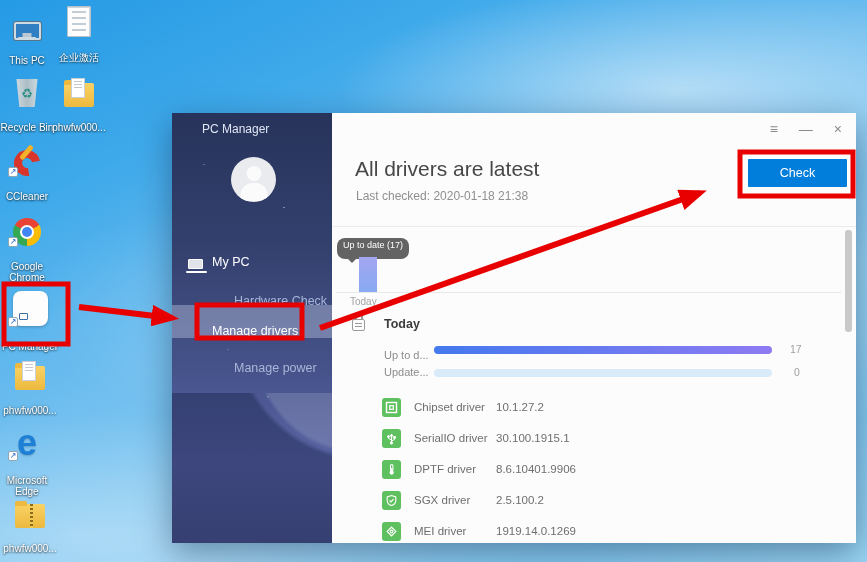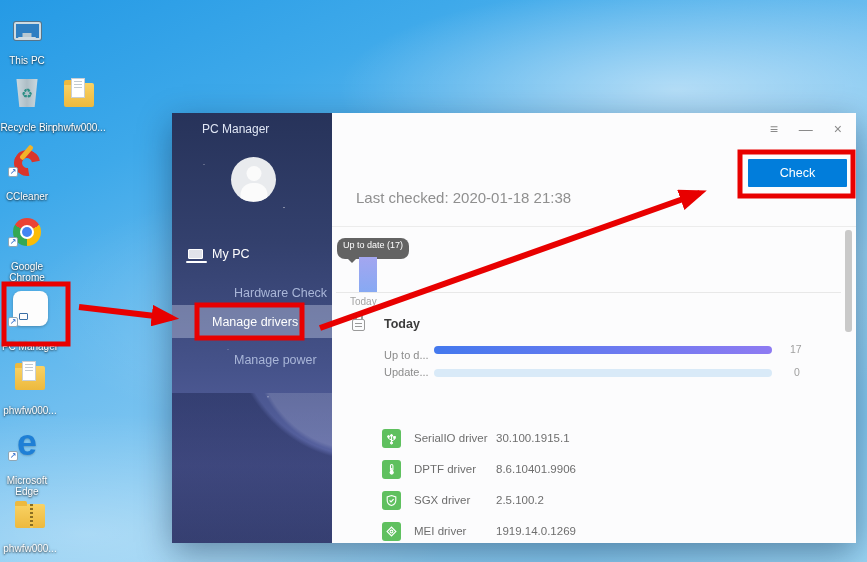--- a/index.html
+++ b/index.html
@@ -93,36 +93,36 @@
       radial-gradient(130% 150% at 115% -35%, rgba(255,255,255,.14) 48%, rgba(255,255,255,0) 50%),
       radial-gradient(150% 170% at 120% -50%, rgba(16,24,64,0) 54%, rgba(16,24,64,.38) 56%);
     pointer-events:none;
   }
   .sb-title { position:absolute; left:30px; top:9px; font-size:12px; color:#dfe6f4; }
   .avatar { position:absolute; left:59px; top:44px; width:45px; height:45px; border-radius:50%; background:#e9ebee; overflow:hidden; }
   .avatar .head { position:absolute; left:50%; top:9px; transform:translateX(-50%); width:15px; height:15px; border-radius:50%; background:#fbfbfb; }
   .avatar .body { position:absolute; left:50%; top:26px; transform:translateX(-50%); width:27px; height:18px; border-radius:12px 12px 0 0; background:#fbfbfb; }
   .sb-login { position:absolute; top:96px; width:100%; text-align:center; font-size:12px; color:#f2f4fa; }
 
-  .sb-item { position:absolute; left:0; width:100%; height:30px; display:flex; align-items:center; font-size:12.5px; color:#fff; cursor:pointer; }
+  .sb-item { position:absolute; left:0; width:100%; height:30px; display:flex; align-items:flex-end; font-size:12.5px; color:#fff; cursor:pointer; }
   .sb-item .txt { margin-left:40px; }
   .sb-item.dim { color:#a9b6d8;margin-left:22px; }
   .sb-item.selected { background:rgba(223,230,248,.34); height:33px; }
   .sb-icon { position:absolute; left:16px; }
   .laptop-icon { width:15px; height:10px; border:1.5px solid #fff; border-radius:1px; background:rgba(255,255,255,.85); }
   .laptop-icon:after { content:""; position:absolute; left:-3px; top:10.5px; width:21px; height:2px; background:#fff; border-radius:1px; }
   .phone-icon { width:12px; height:18px; border-radius:2px; background:#e4e7ee; border:1px solid #fff; }
 
   .content { position:relative; flex:1; background:#fcfcfd; overflow:hidden; }
   .winctl { position:absolute; top:6px; right:14px; display:flex; gap:21px; color:#8a8a8a; }
   .winctl span { font-size:14px; line-height:20px; cursor:pointer; }
   .winctl .menu-g { letter-spacing:0; }
 
   .h-title { position:absolute; left:23px; top:44px; font-size:21px; color:#474747; }
-  .h-sub   { position:absolute; left:24px; top:76px; font-size:15px; color:#8f8f8f; }
+  .h-sub   { position:absolute; left:24px; top:76px; font-size:12px; color:#8f8f8f; }
   .check-btn {
     position:absolute; left:416px; top:46px; width:99px; height:28px; background:#017ddb; color:#fff;
     font-size:12.5px; border:none; border-radius:1px; cursor:pointer; font-family:inherit;
   }
   .divider { position:absolute; left:0; top:113px; width:100%; height:1px; background:#ececec; }
 
   .tooltip {
     position:absolute; left:5px; top:125px; background:rgba(86,86,86,.92); color:#fff; font-size:9px;
     padding:2px 6px 9px; border-radius:8px; white-space:nowrap;
   }
@@ -159,20 +159,31 @@
 
   <div class="dicon" style="left:-4px; top:6px;">
     <div class="art art-thispc" style="width:34px;">
       <div class="screen"></div>
         <div class="stand"></div>
         <div class="base"></div>
     </div>
     <div class="lbl">This PC</div>
   </div>
 
+  <div class="dicon" style="left:48px; top:3px;">
+    <div class="art art-doc">
+      <div class="page">
+          <i></i>
+          <i></i>
+          <i></i>
+          <i></i>
+        </div>
+    </div>
+    <div class="lbl">企业激活</div>
+  </div>
 
   <div class="dicon" style="left:-4px; top:73px;">
     <div class="art art-bin">
       <div class="bin">
           <span class="sym">♻</span>
         </div>
     </div>
     <div class="lbl">Recycle Bin</div>
   </div>
 
@@ -280,20 +291,21 @@
 
     </div>
 
     <div class="content">
       <div class="winctl">
         <span class="menu-g">≡</span>
         <span>—</span>
         <span>×</span>
       </div>
 
+      <div class="h-title">All drivers are latest</div>
       <div class="h-sub">Last checked: 2020-01-18 21:38</div>
       <button class="check-btn">Check</button>
 
       <div class="divider"></div>
 
       <div class="tooltip">Up to date (17)</div>
       <div class="minibar"></div>
       <div class="baseline"></div>
       <div class="minibar-lbl">Today</div>
 
@@ -301,20 +313,30 @@
       <div class="today-h">Today</div>
 
       <div class="prow-lbl" style="top:236px;">Up to d...</div>
       <div class="pbar full" style="top:233px;"></div>
       <div class="pval" style="left:458px; top:230px;">17</div>
 
       <div class="prow-lbl" style="top:253px;">Update...</div>
       <div class="pbar empty" style="top:256px;"></div>
       <div class="pval" style="left:462px; top:253px;">0</div>
 
+      <div class="drow" style="top:285px;">
+        <span class="dic">
+          <svg width="13" height="13" viewBox="0 0 13 13">
+              <rect x="1.5" y="1.5" width="10" height="10" fill="none" stroke="#fff" stroke-width="1.4"></rect>
+              <rect x="4.7" y="4.7" width="3.6" height="3.6" fill="none" stroke="#fff" stroke-width="1.2"></rect>
+            </svg>
+        </span>
+        <span class="dname">Chipset driver</span>
+        <span class="dver">10.1.27.2</span>
+      </div>
 
       <div class="drow" style="top:316px;">
         <span class="dic">
           <svg width="13" height="13" viewBox="0 0 13 13" stroke="#fff" fill="#fff">
               <path d="M6.5 2 L5.2 4 h2.6 Z"></path>
               <line x1="6.5" y1="3.5" x2="6.5" y2="11" stroke-width="1.2"></line>
               <path d="M6.5 8 L3.5 6.5 L3.5 5" fill="none" stroke-width="1"></path>
               <circle cx="3.5" cy="4.6" r="1"></circle>
               <path d="M6.5 9 L9.5 7.5 L9.5 6.2" fill="none" stroke-width="1"></path>
               <rect x="8.7" y="4.6" width="1.6" height="1.6"></rect>

